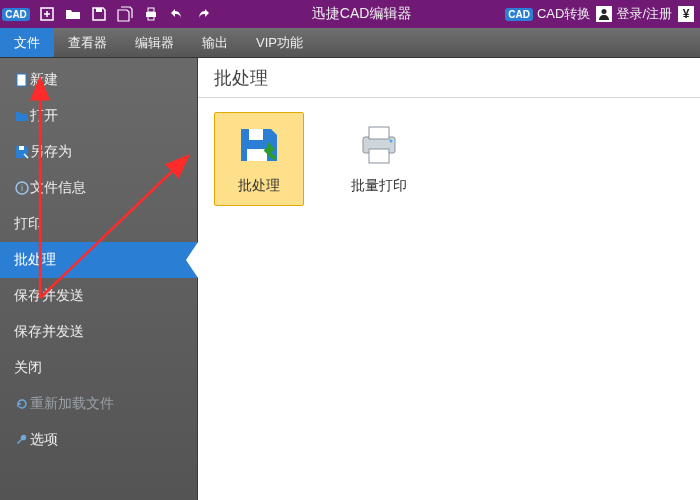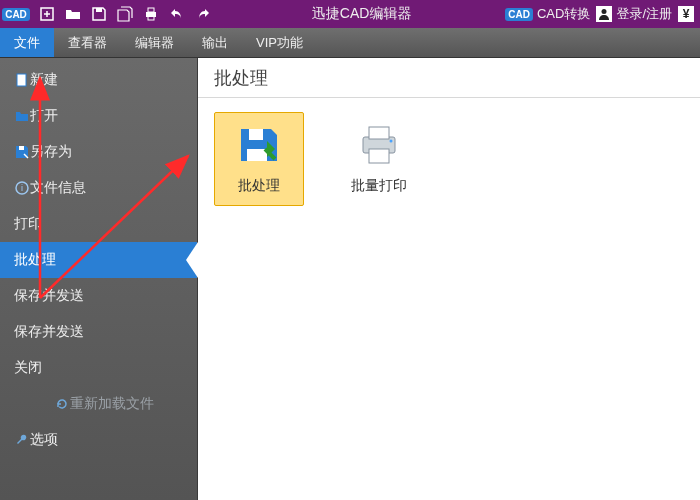--- a/index.html
+++ b/index.html
@@ -22,21 +22,21 @@
 
 
 .main { display: flex; height: calc(500px - 28px - 30px); }
 
 
 .sidebar { width: 198px; background: linear-gradient(to bottom, #6a6a6a, #545454); border-right: 1px solid #3a3a3a; display: flex; flex-direction: column; padding-top: 4px; position: relative; }
 .sidebar .item { height: 36px; display: flex; align-items: center; padding: 0 14px; color: #eee; cursor: pointer; font-size: 14px; }
 .sidebar .item.active { background: #2a7fd4; color: #fff; position: relative; }
 .sidebar .item.active::after { content: ""; position: absolute; right: -1px; top: 0; bottom: 0; width: 0; height: 0; border-top: 18px solid transparent; border-bottom: 18px solid transparent; border-right: 12px solid #fff; }
 .sidebar .item .sicon { width: 16px; height: 16px; display: flex; align-items: center; justify-content: center; }
-.sidebar .item.disabled { color: #9aa0a6; margin-left: 40px; }
+.sidebar .item.disabled { color: #9aa0a6; }
 
 
 .content { flex: 1; background: #fff; }
 .content .header { height: 40px; display: flex; align-items: center; padding: 0 16px; font-size: 18px; color: #444; border-bottom: 1px solid #d8d8d8; }
 .content .body { padding: 14px 16px; display: flex; gap: 30px; }
 .tile { width: 90px; display: flex; flex-direction: column; align-items: center; gap: 8px; cursor: pointer; padding: 8px 4px 10px; border: 1px solid transparent; border-radius: 2px; }
 .tile.selected { background: #ffe08a; border: 1px solid #e5a800; }
 .tile .tile-icon { width: 48px; height: 48px; display: flex; align-items: center; justify-content: center; }
 .tile .tile-label { font-size: 14px; color: #333; }
 

